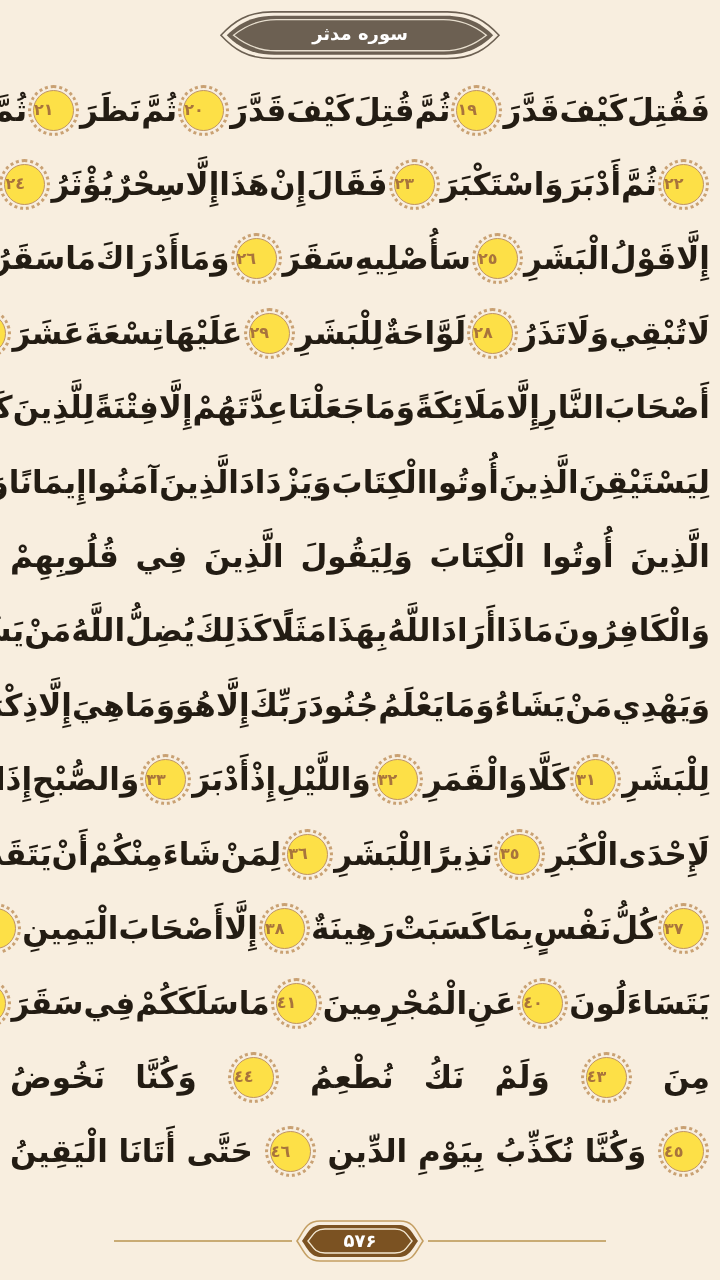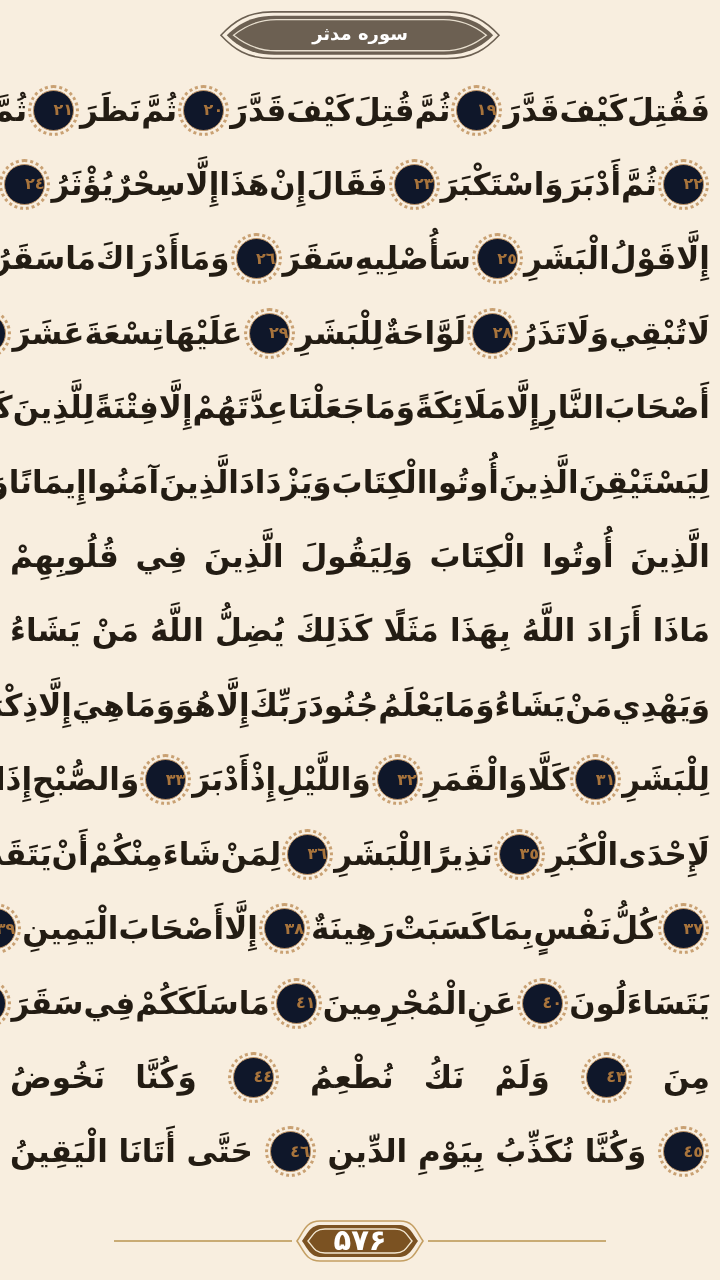--- a/index.html
+++ b/index.html
@@ -28,42 +28,42 @@
   .line{
     display:flex;flex-direction:row;align-items:center;justify-content:space-between;
     height:72px;white-space:nowrap;
   }
   .word{
     color:#231c13;font-size:31px;font-weight:bold;line-height:1;
   }
   .medallion{
     position:relative;flex:0 0 auto;
     width:39px;height:39px;border-radius:50%;
-    background:#0f172a;border:1.5px solid #bf9466;
-    display:flex;align-items:center;justify-content:flex-start;
+    background:#fde047;border:1.5px solid #bf9466;
+    display:flex;align-items:center;justify-content:flex-end;
     margin:16px 6px;
   }
   .medallion::before{
     content:"";position:absolute;inset:-6px;border-radius:50%;
     border:3.5px dotted #c9a173;
   }
   .medallion .num{
     color:#a8743c;font-size:16px;font-weight:bold;line-height:1;
   }
   
   .footer{
     position:absolute;top:1216px;left:0;width:720px;height:50px;
     display:flex;align-items:center;justify-content:center;
   }
   .rule{width:178px;height:2px;background:#c9ab74;}
   .badge{position:relative;width:132px;height:48px;margin:0 2px;}
   .badge svg{position:absolute;inset:0;}
   .badge .pagenum{
     position:absolute;inset:0;display:flex;align-items:center;justify-content:center;
-    color:#ffffff;font-size:29px;font-weight:bold;direction:rtl;letter-spacing:1px;
+    color:#ffffff;font-size:18px;font-weight:bold;direction:rtl;letter-spacing:1px;
     padding-bottom:2px;
   }
 </style>
 </head>
 <body>
 
 <div class="banner">
   <svg viewBox="0 0 292 56">
     <path d="M3,28 C16,14 30,4 56,4 L236,4 C262,4 276,14 289,28 C276,42 262,52 236,52 L56,52 C30,52 16,42 3,28 Z" fill="none" stroke="#6c6052" stroke-width="1.6"></path>
     <path d="M9,28 C20,17 34,8 58,8 L234,8 C258,8 272,17 283,28 C272,39 258,48 234,48 L58,48 C34,48 20,39 9,28 Z" fill="#6c6052"></path>
@@ -176,20 +176,21 @@
     <div class="line">
       <span class="word">الَّذِينَ</span>
       <span class="word">أُوتُوا</span>
       <span class="word">الْكِتَابَ</span>
       <span class="word">وَلِيَقُولَ</span>
       <span class="word">الَّذِينَ</span>
       <span class="word">فِي</span>
       <span class="word">قُلُوبِهِمْ</span>
     </div>
     <div class="line">
+      <span class="word">وَالْكَافِرُونَ</span>
       <span class="word">مَاذَا</span>
       <span class="word">أَرَادَ</span>
       <span class="word">اللَّهُ</span>
       <span class="word">بِهَذَا</span>
       <span class="word">مَثَلًا</span>
       <span class="word">كَذَلِكَ</span>
       <span class="word">يُضِلُّ</span>
       <span class="word">اللَّهُ</span>
       <span class="word">مَنْ</span>
       <span class="word">يَشَاءُ</span>

